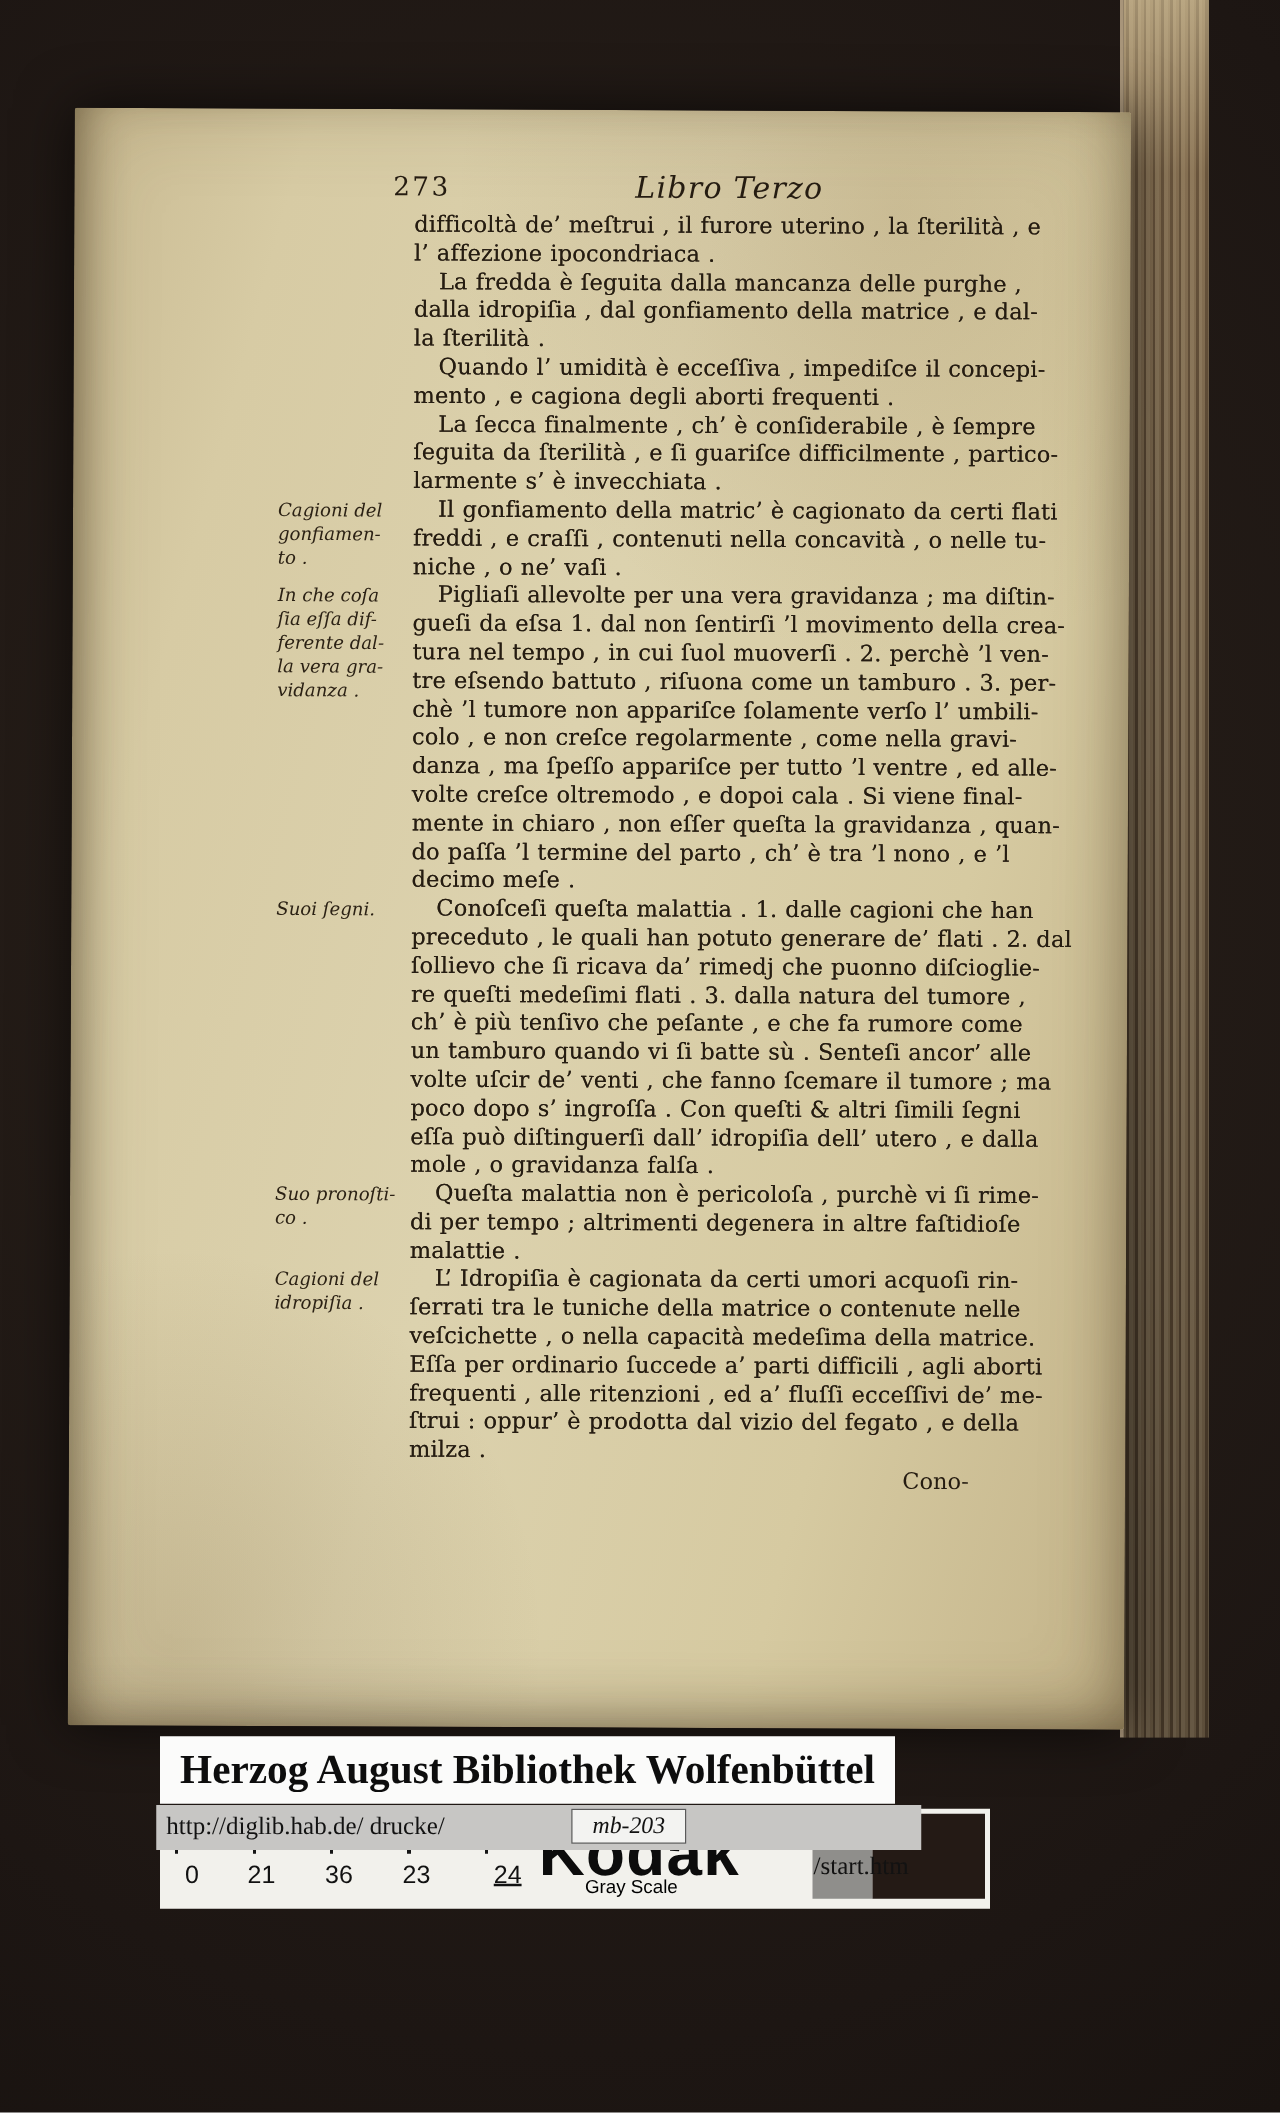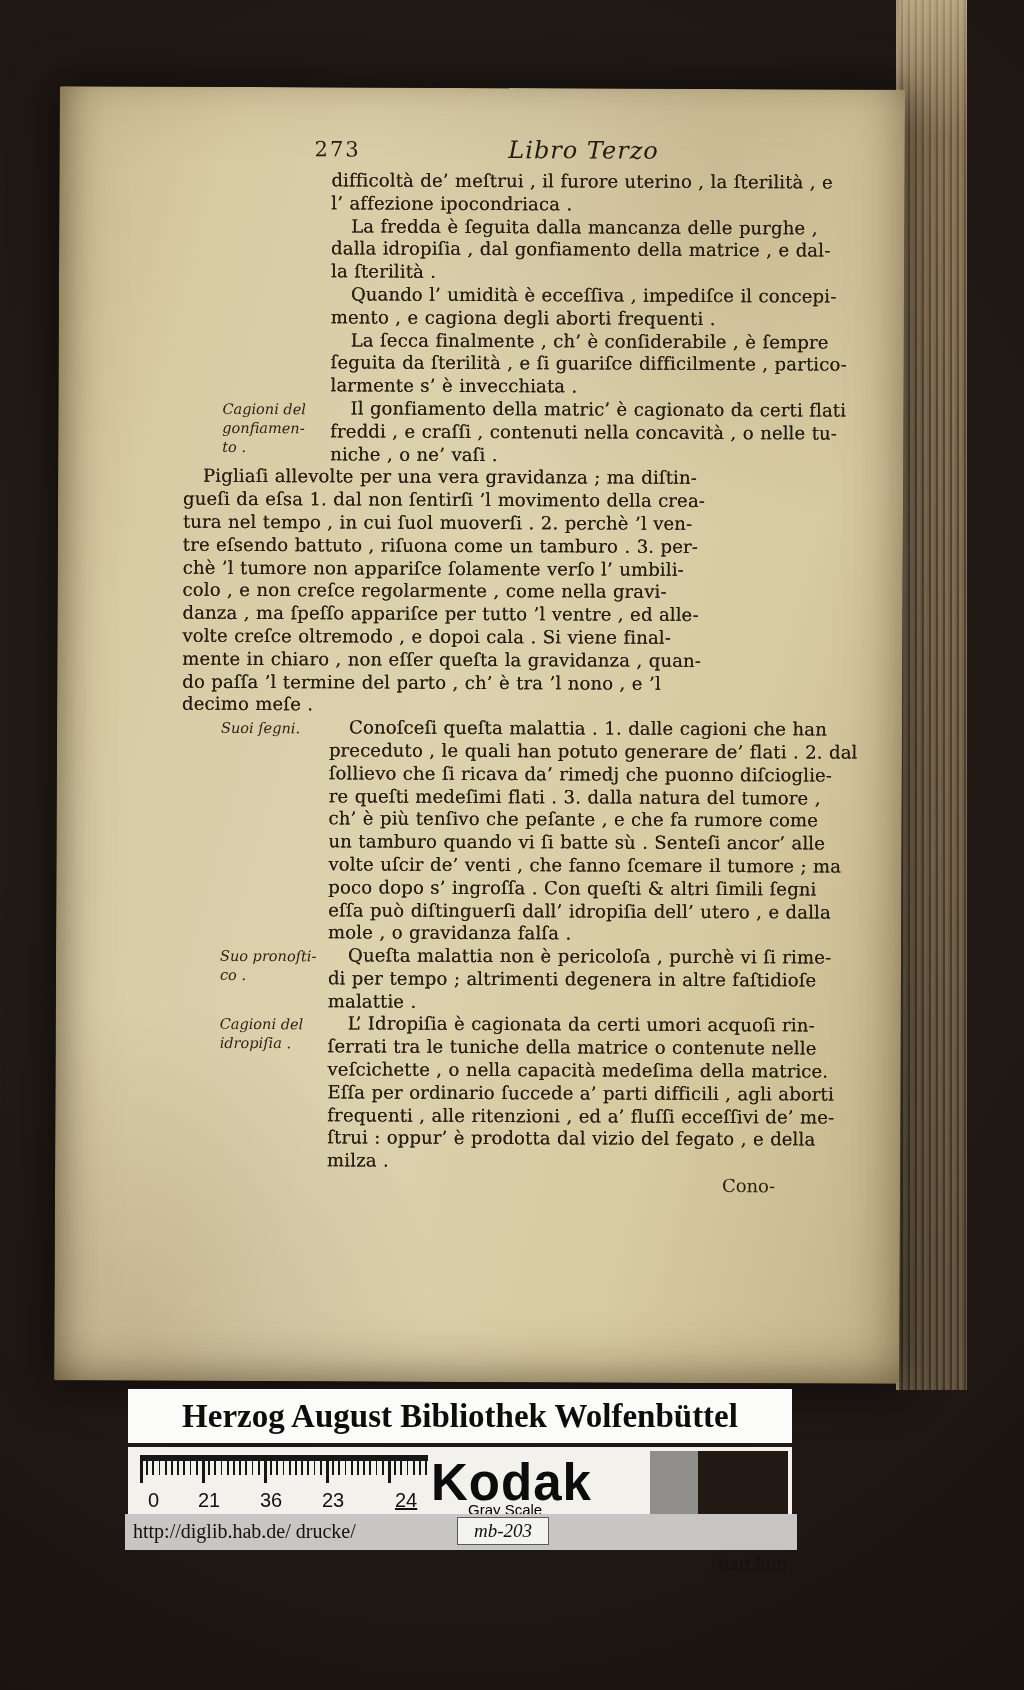--- a/index.html
+++ b/index.html
@@ -45,21 +45,21 @@
   }
   .para{
     flex:1; font-size:18px; line-height:22.8px; white-space:pre-line;
     text-indent:20px; letter-spacing:.15px; word-spacing:.5px;
     text-shadow:0 0 .4px rgba(37,28,17,.8);
   }
   .para.noindent{text-indent:0;}
   .catchword{margin-left:108px; text-align:right; padding-right:95px; font-size:18px; line-height:23px;}
   
   .banner{
-    position:absolute; left:128px; top:1389px; width:664px; height:54px;
+    position:absolute; left:128px; top:1389px; width:588px; height:54px;
     background:#fbfbfa; display:flex; align-items:center; justify-content:center;
     font-family:"Liberation Serif", serif; font-weight:bold; font-size:33px; color:#0d0d0d;
   }
   
   .ruler-strip{
     position:absolute; left:128px; top:1447px; width:664px; height:80px;
     background:#f2f1ec;
   }
   .ruler-box{position:absolute; left:12px; top:8px; width:288px; height:58px;}
   .ruler-bar{height:6px; background:#161616;}
@@ -82,21 +82,21 @@
   }
   .grayscale-label{
     position:absolute; left:340px; top:54px;
     font-family:"Liberation Sans", sans-serif; font-size:15px; color:#000000;
   }
   .patch{position:absolute; top:4px; height:68px;}
   .patch-gray{left:522px; width:48px; background:#8f8e8b;}
   .patch-dark{left:570px; width:90px; background:#241a15;}
   
   .urlbar{
-    position:absolute; left:125px; top:1514px; width:672px; height:36px;
+    position:absolute; left:125px; top:1444px; width:612px; height:36px;
     background:#c7c6c4; font-family:"Liberation Serif", serif; font-size:20px; color:#121212;
   }
   .url-left{position:absolute; left:8px; top:6px;}
   .code-box{
     position:absolute; left:332px; top:3px; background:#f3f3f1; border:1px solid #5a5a5a;
     padding:2px 16px; font-size:19px;font-style:italic;
   }
   .url-right{position:absolute; right:10px; top:6px;margin-top:32px;}
 </style>
 </head>
@@ -141,20 +141,25 @@
     <div class="row">
       <div class="note">Cagioni del
 gonfiamen-
 to .</div>
       <div class="para">Il gonfiamento della matric’ è cagionato da certi flati
 freddi , e craſſi , contenuti nella concavità , o nelle tu-
 niche , o ne’ vaſi .</div>
     </div>
 
     <div class="row">
+      <div class="note">In che coſa
+ſia eſſa dif-
+ferente dal-
+la vera gra-
+vidanza .</div>
       <div class="para">Pigliaſi allevolte per una vera gravidanza ; ma diſtin-
 gueſi da eſsa 1. dal non ſentirſi ’l movimento della crea-
 tura nel tempo , in cui ſuol muoverſi . 2. perchè ’l ven-
 tre eſsendo battuto , riſuona come un tamburo . 3. per-
 chè ’l tumore non appariſce ſolamente verſo l’ umbili-
 colo , e non creſce regolarmente , come nella gravi-
 danza , ma ſpeſſo appariſce per tutto ’l ventre , ed alle-
 volte creſce oltremodo , e dopoi cala . Si viene final-
 mente in chiaro , non eſſer queſta la gravidanza , quan-
 do paſſa ’l termine del parto , ch’ è tra ’l nono , e ’l

